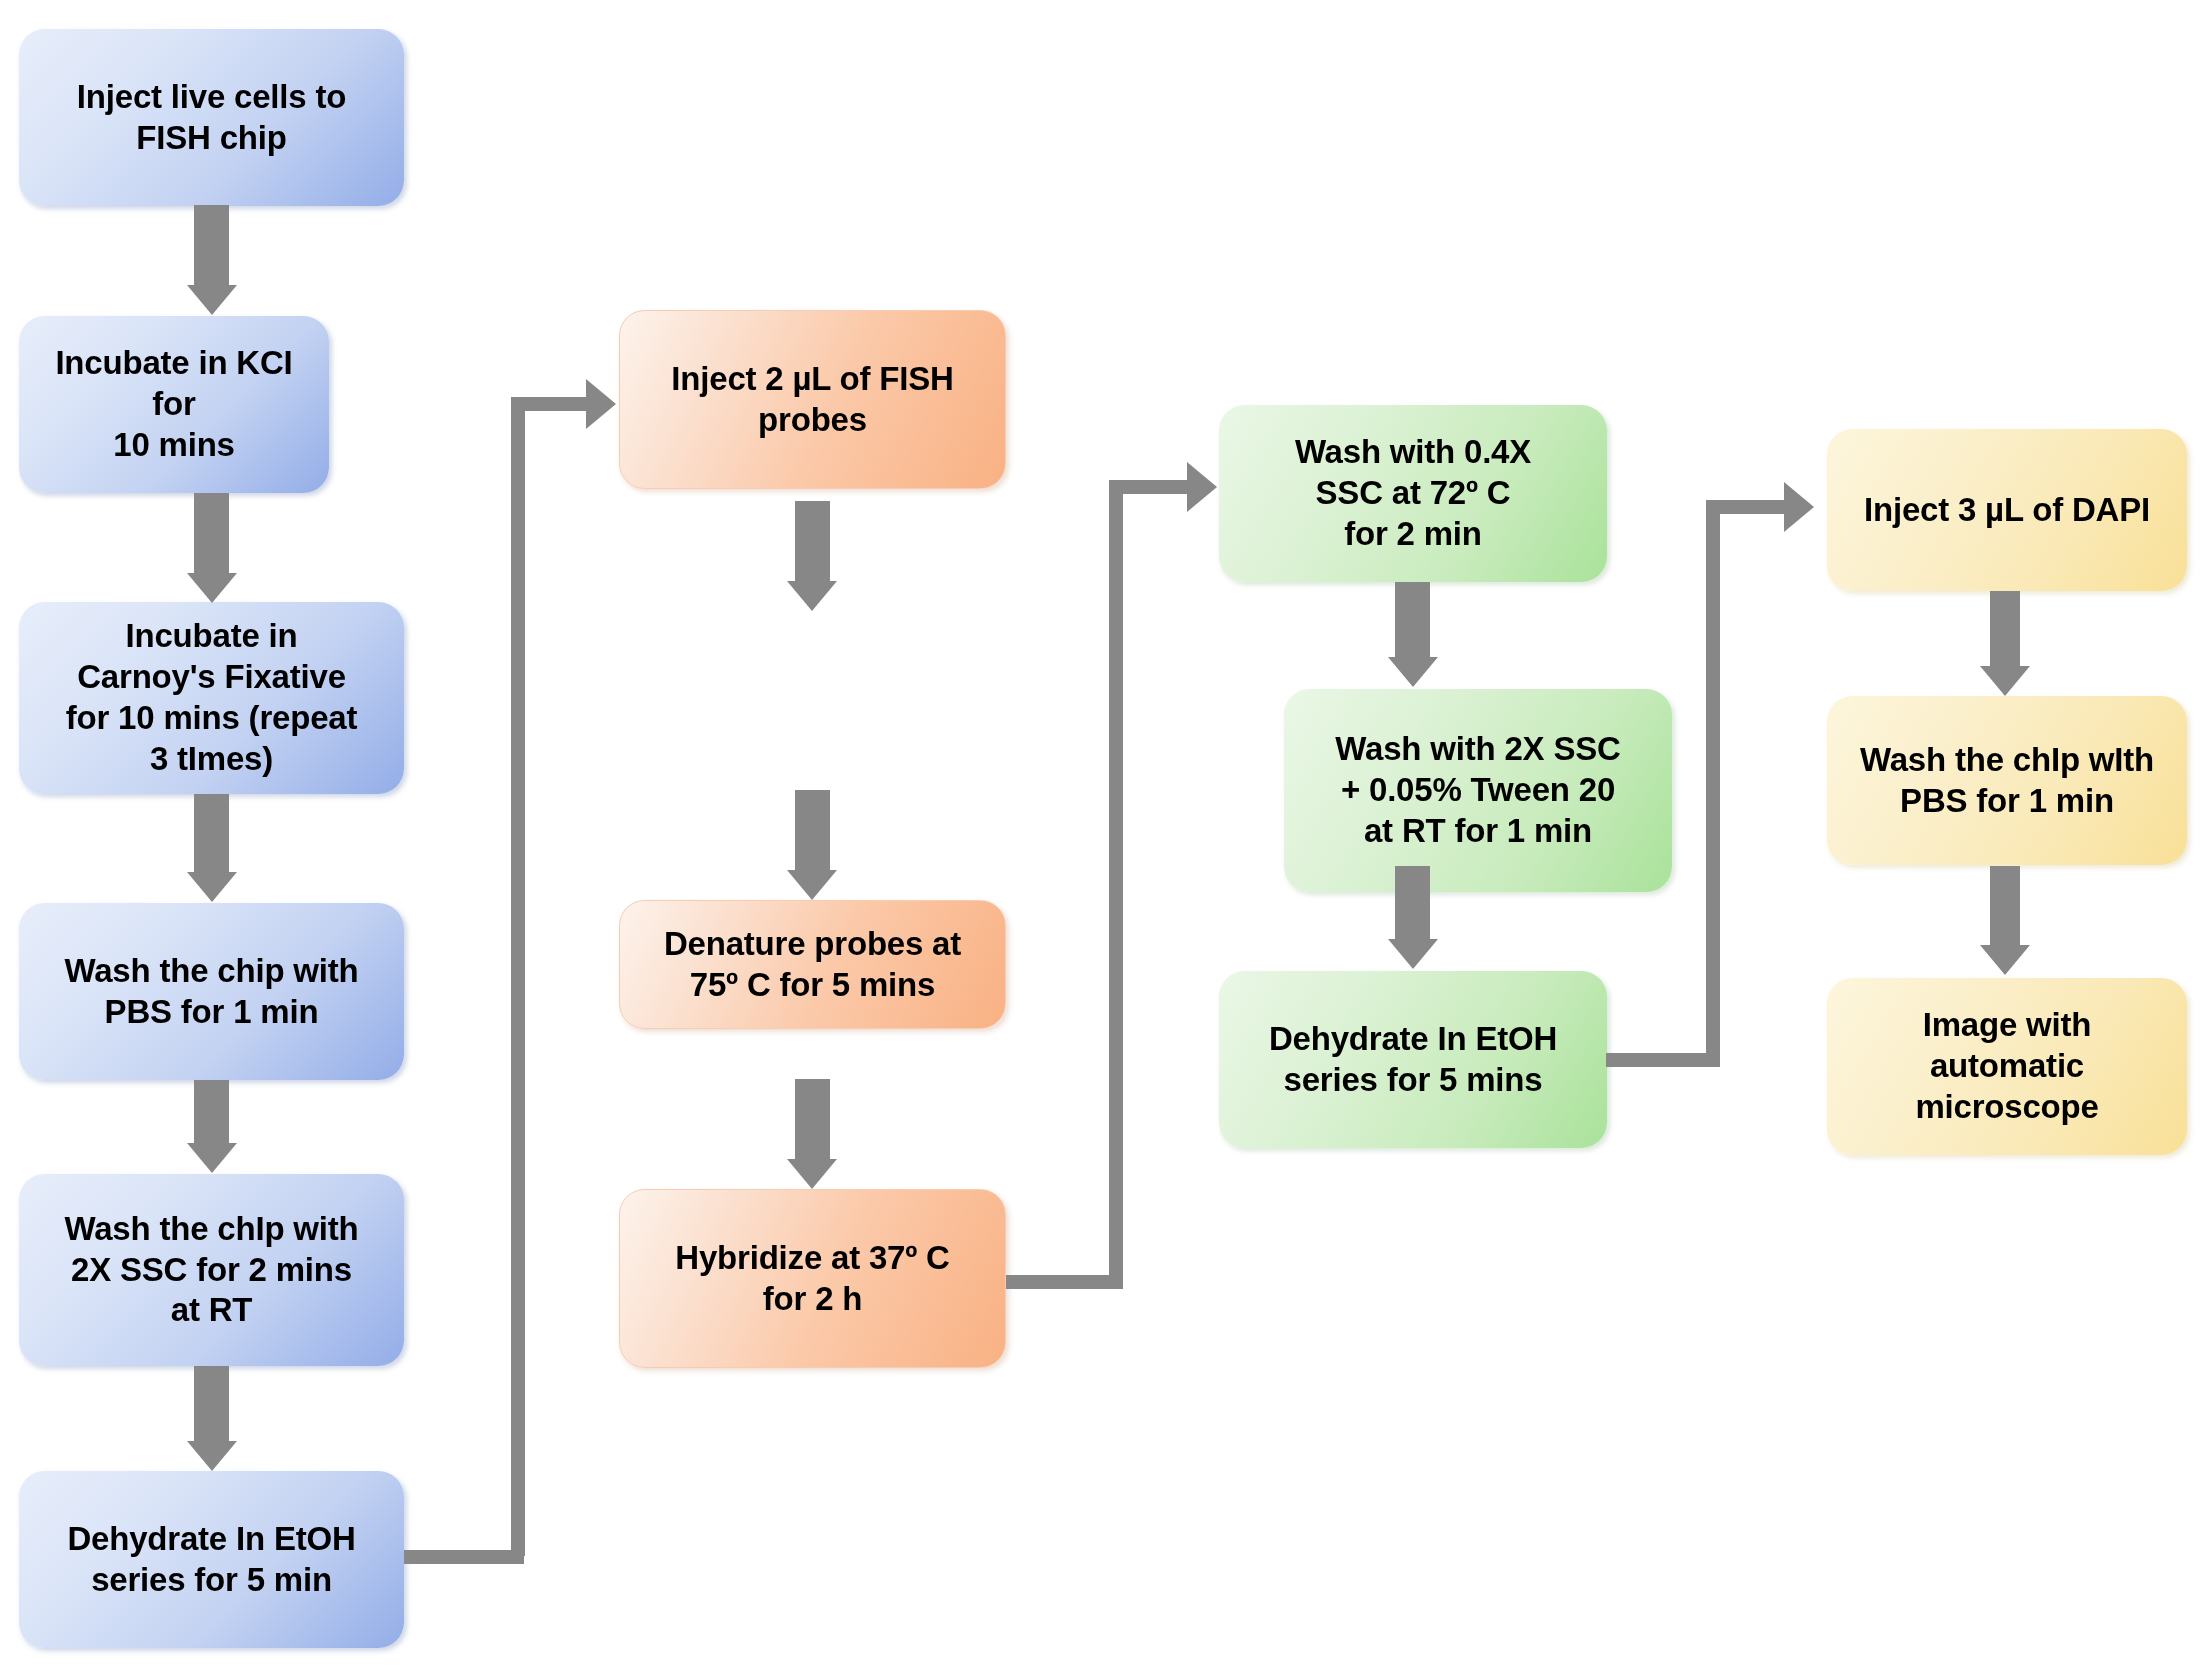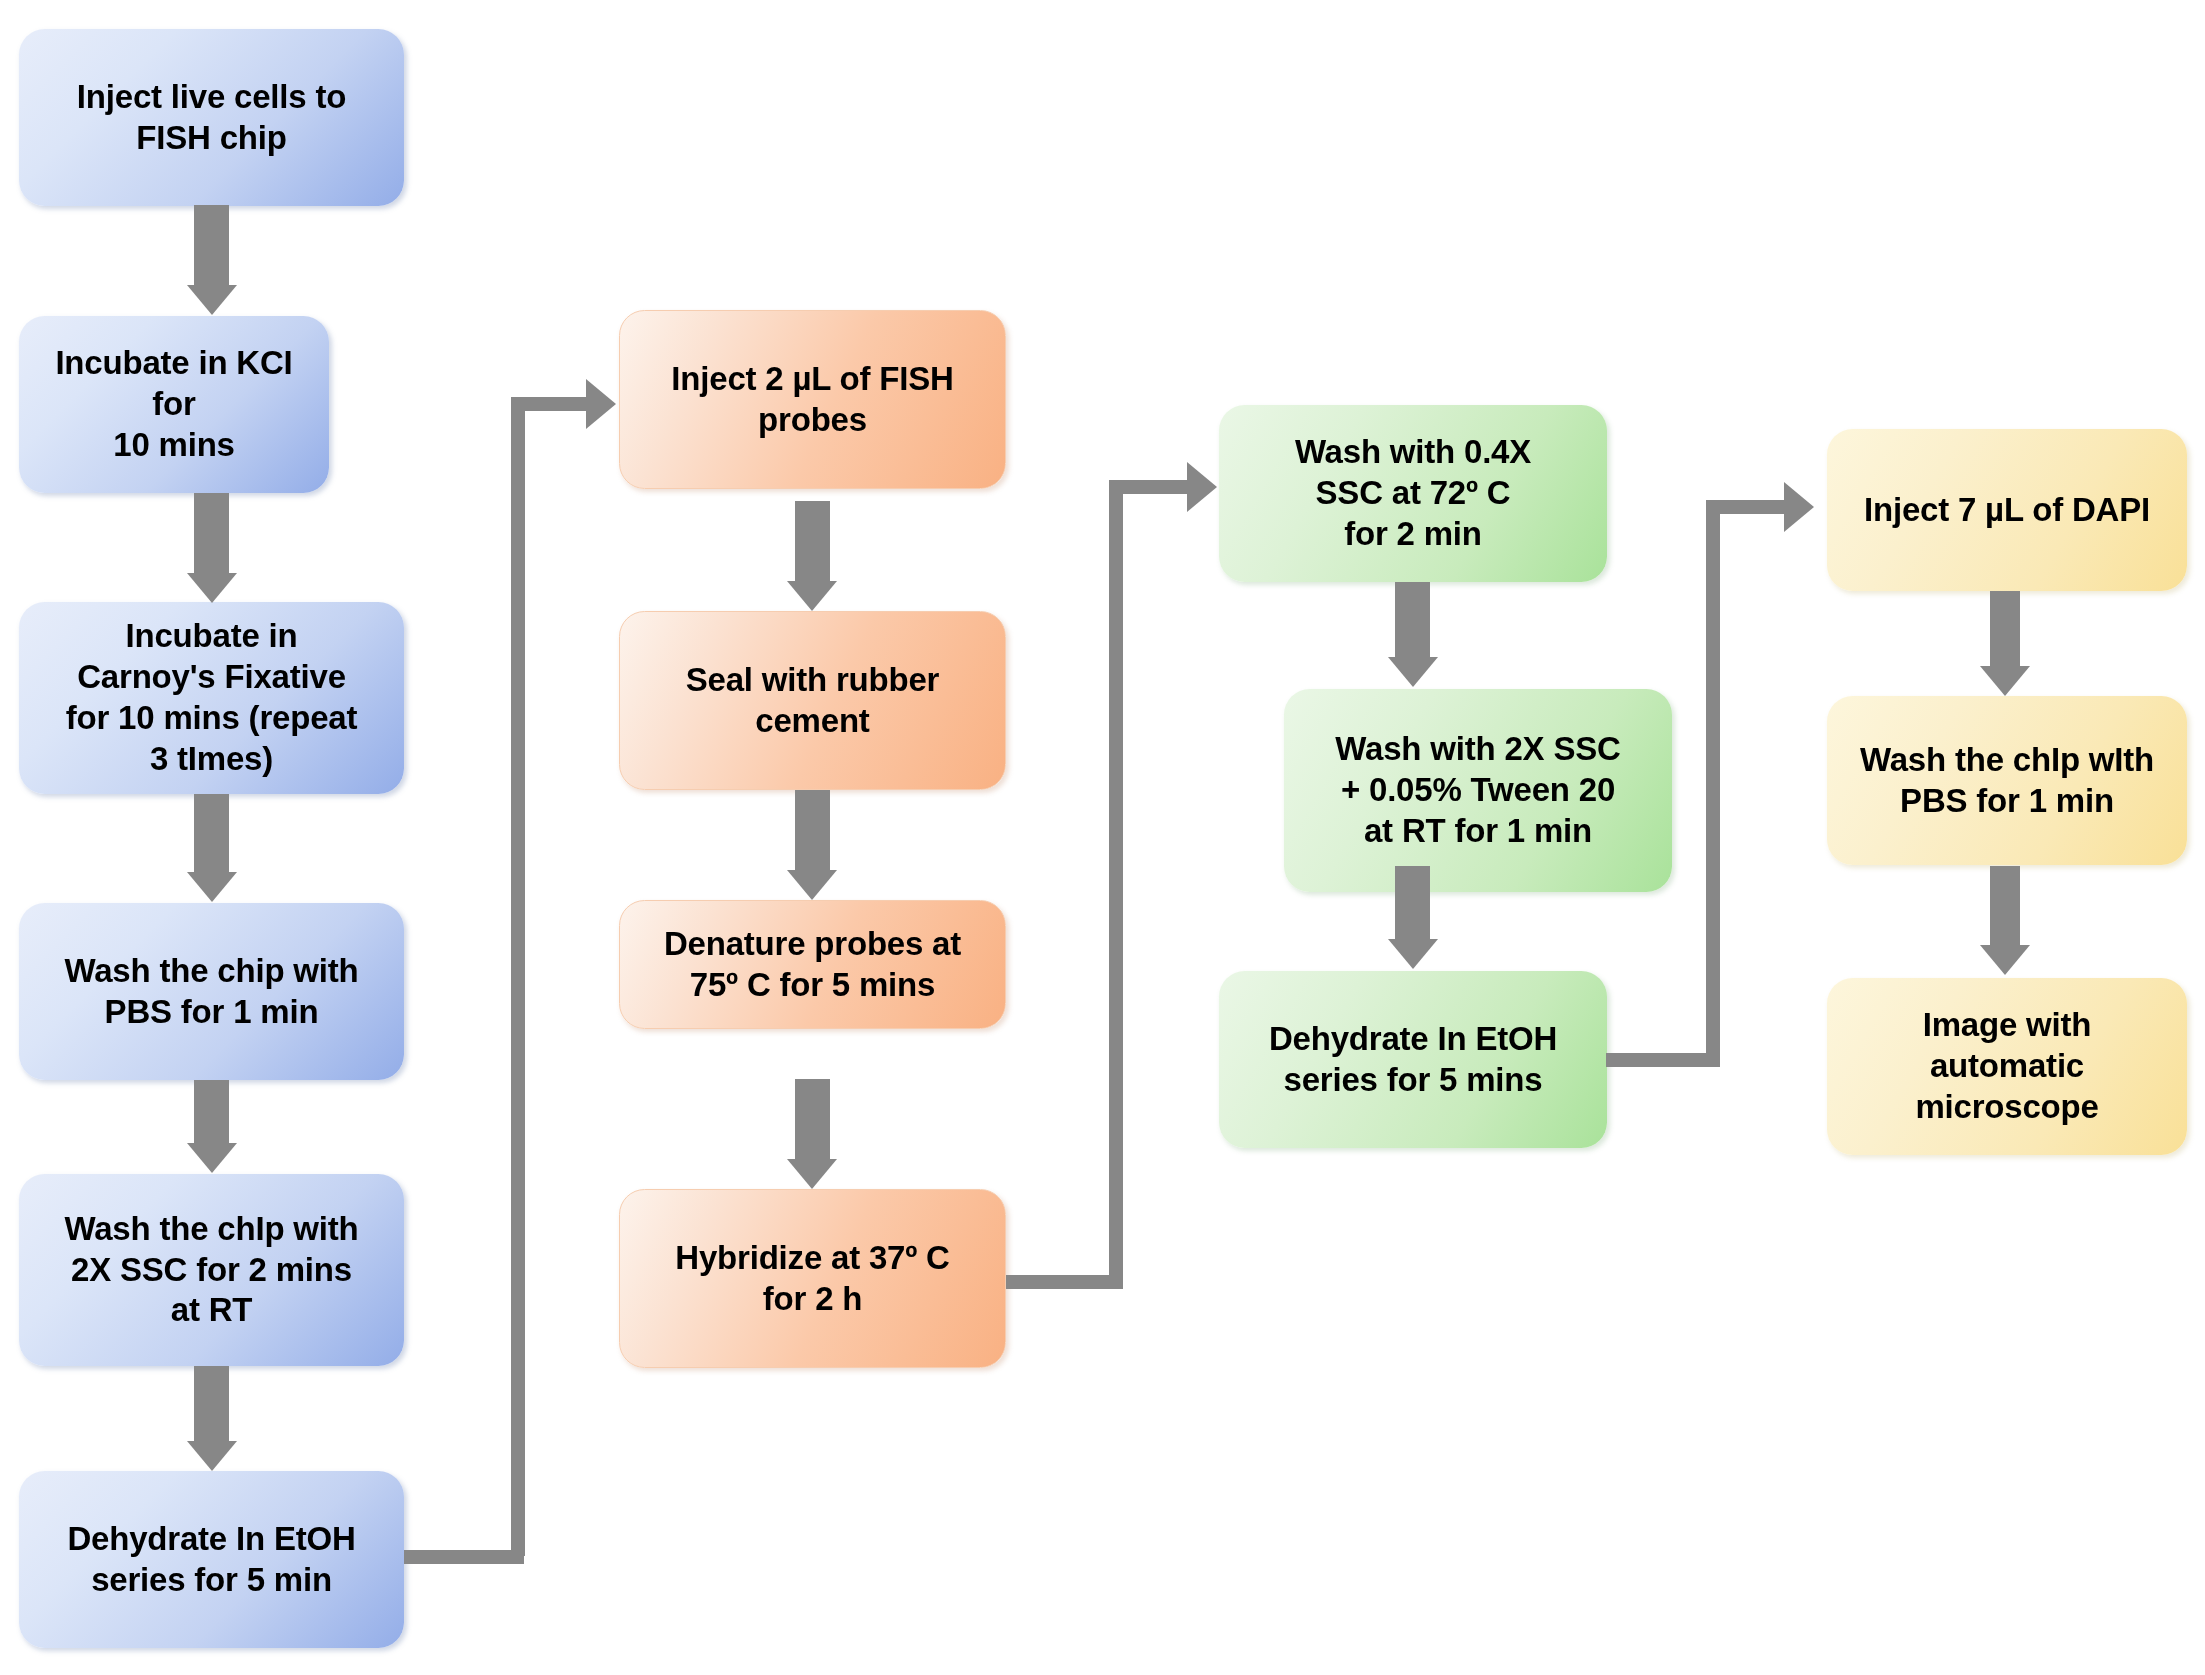--- a/index.html
+++ b/index.html
@@ -78,24 +78,20 @@
   <div class="node blue" style="left:19px;top:1471px;width:385px;height:177px;">
     <span class="txt">Dehydrate In EtOH
 series for 5 min</span>
   </div>
 
   <div class="node orange" style="left:619px;top:310px;width:387px;height:179px;">
     <span class="txt">Inject 2 µL of FISH
 probes</span>
   </div>
 
-  <div class="node orange" style="left:619px;top:611px;width:387px;height:179px;">
-    <span class="txt">Seal with rubber
-cement</span>
-  </div>
 
   <div class="node orange" style="left:619px;top:900px;width:387px;height:129px;">
     <span class="txt">Denature probes at
 75º C for 5 mins</span>
   </div>
 
   <div class="node orange" style="left:619px;top:1189px;width:387px;height:179px;">
     <span class="txt">Hybridize at 37º C
 for 2 h</span>
   </div>
@@ -111,21 +107,21 @@
 + 0.05% Tween 20
 at RT for 1 min</span>
   </div>
 
   <div class="node green" style="left:1219px;top:971px;width:388px;height:177px;">
     <span class="txt">Dehydrate In EtOH
 series for 5 mins</span>
   </div>
 
   <div class="node yellow" style="left:1827px;top:429px;width:360px;height:162px;">
-    <span class="txt">Inject 7 µL of DAPI</span>
+    <span class="txt">Inject 3 µL of DAPI</span>
   </div>
 
   <div class="node yellow" style="left:1827px;top:696px;width:360px;height:169px;">
     <span class="txt">Wash the chIp wIth
 PBS for 1 min</span>
   </div>
 
   <div class="node yellow" style="left:1827px;top:978px;width:360px;height:177px;">
     <span class="txt">Image with
 automatic

